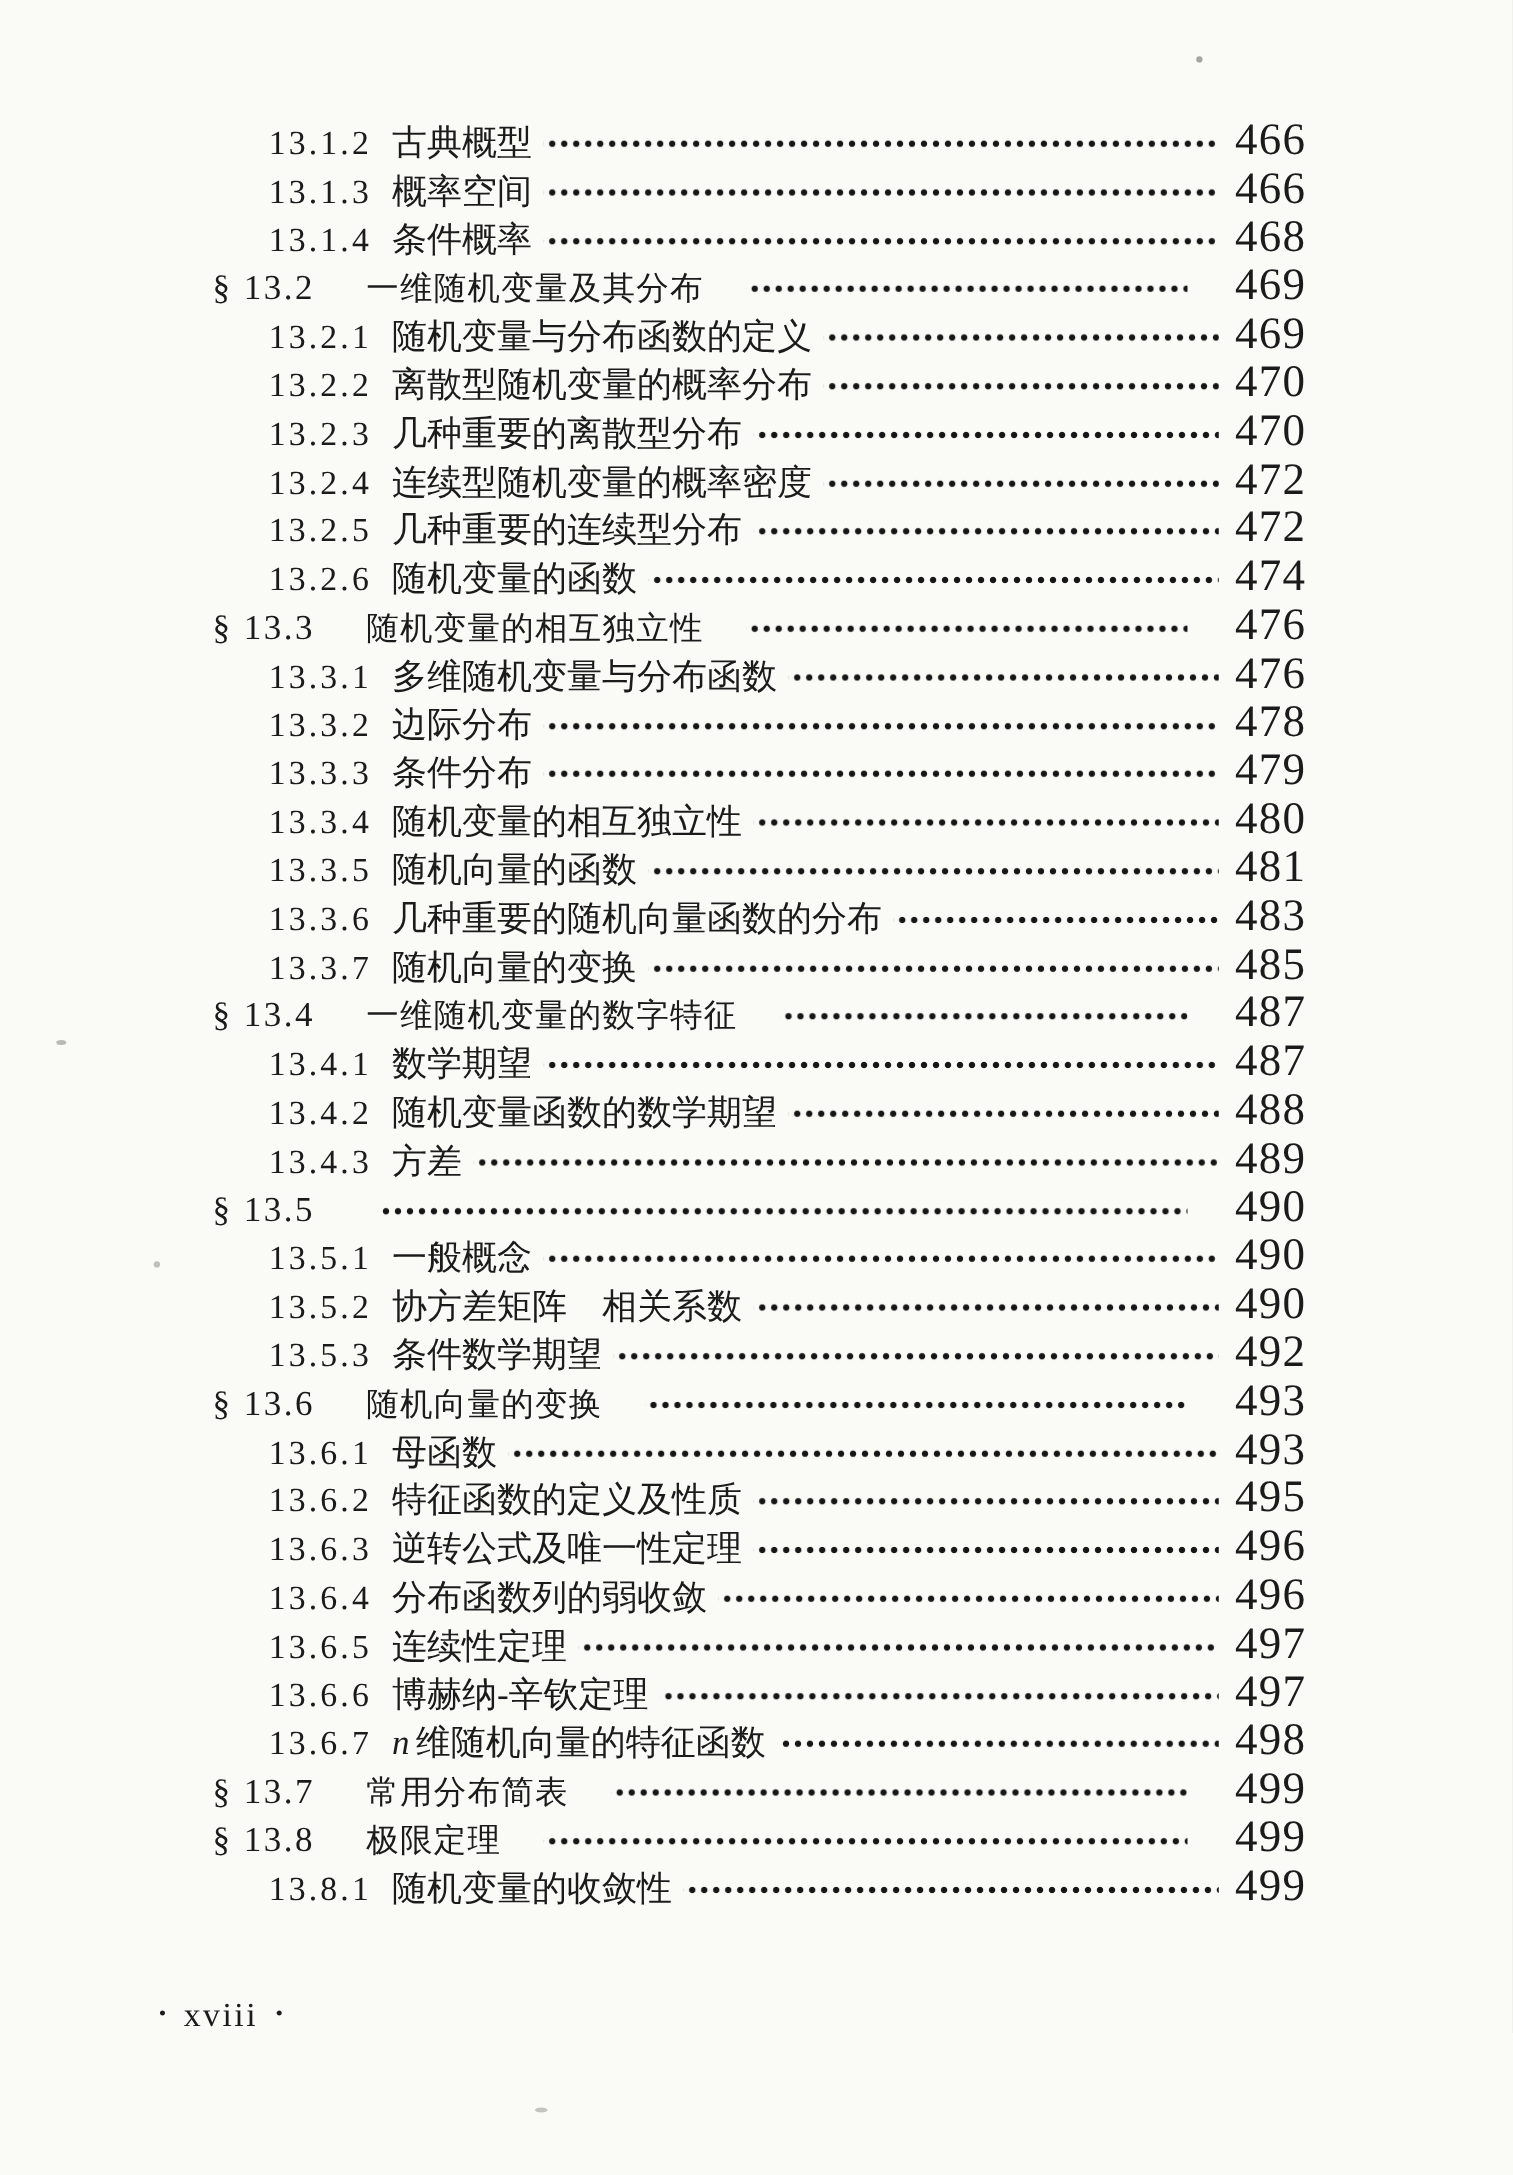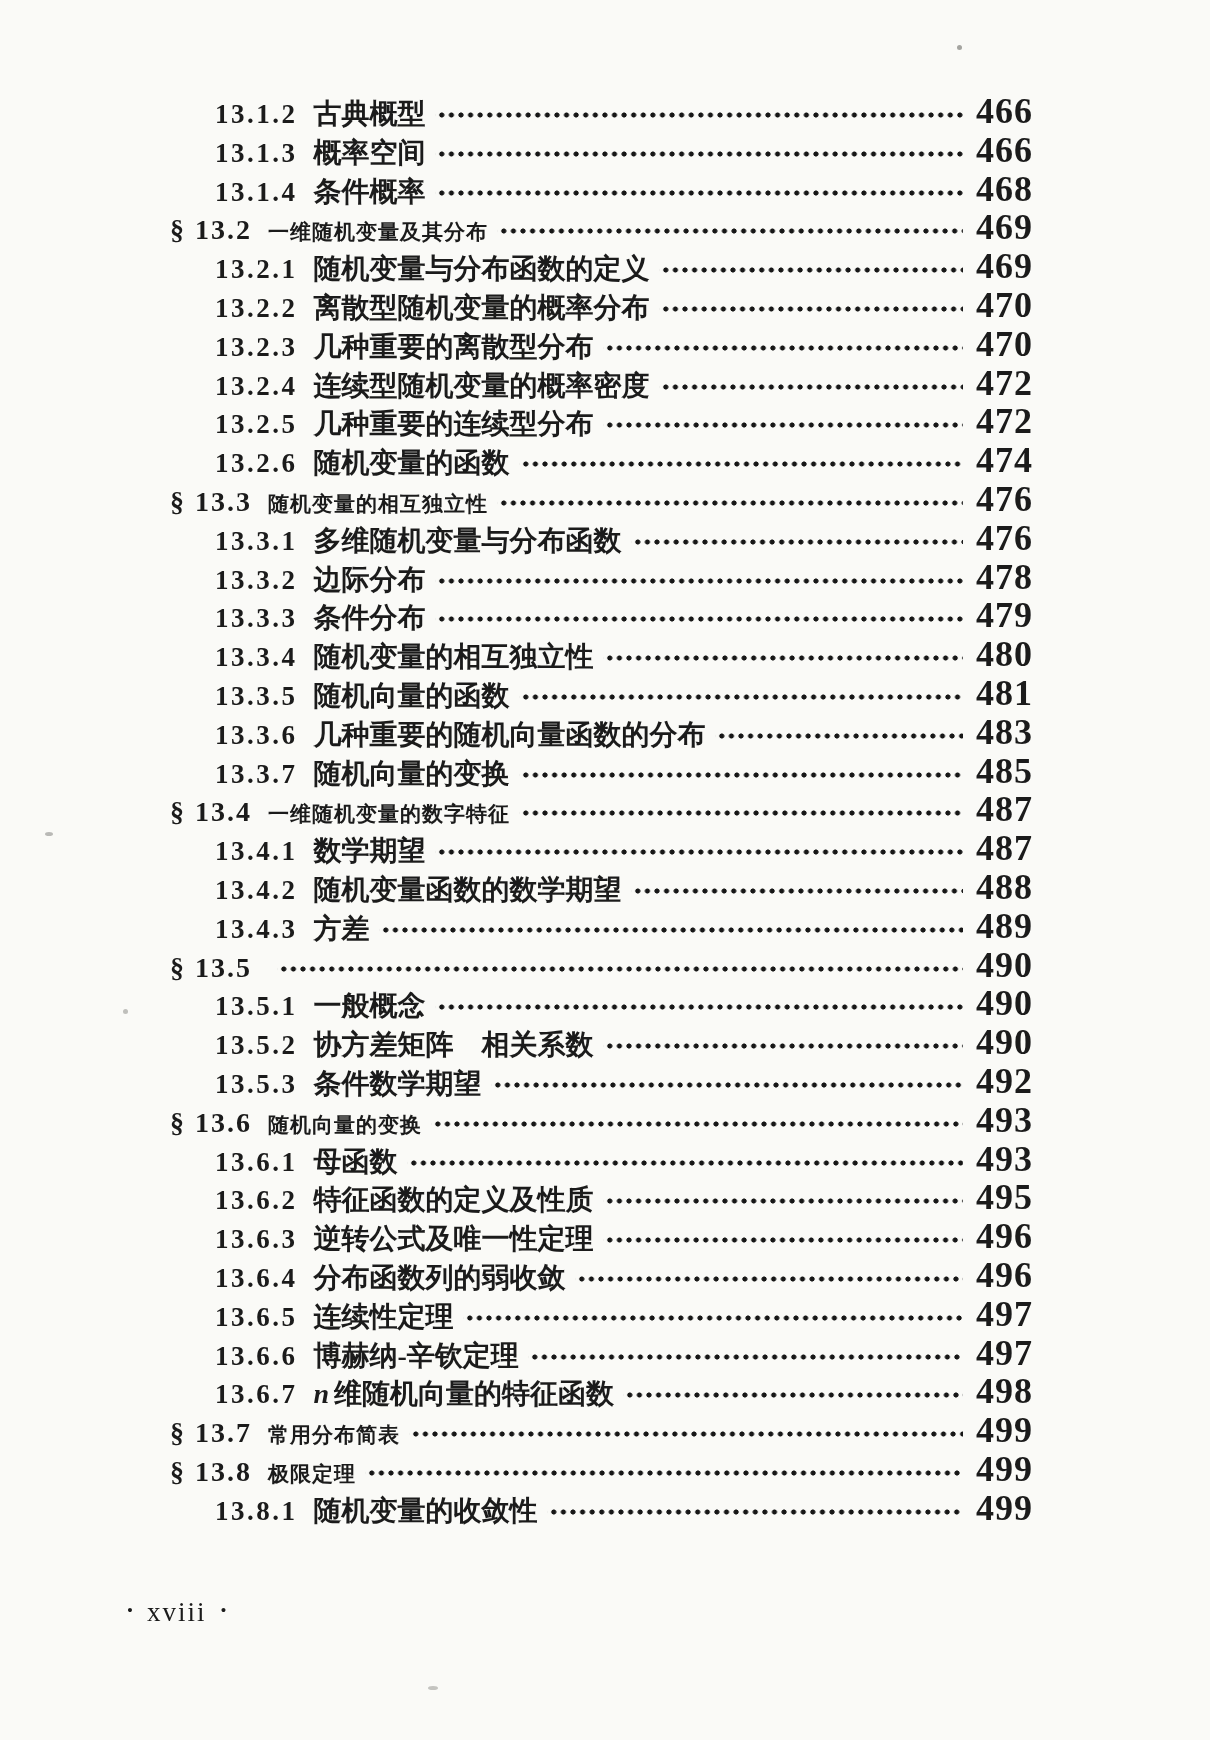--- a/index.html
+++ b/index.html
@@ -10,44 +10,43 @@
     margin: 0 auto;
     background: #fafaf7;
     font-family: "Liberation Serif", "DejaVu Serif", serif;
     color: #1b1b1b;
     overflow: hidden;
   }
   .toc {
     position: absolute;
     top: 90px;
     left: 0;
-    right: 12px;
-    font-weight: bold;
+    right: 0;
   }
   .row {
     display: flex;
     align-items: baseline;
     height: 38.8px;
     margin-right: 165px;
     white-space: nowrap;
   }
   .row.sub { padding-left: 215px; }
-  .row.section { padding-left: 170px; }
+  .row.section { padding-left: 170px; gap: 25px; }
   .num {
     font-size: 27px;
     letter-spacing: 2.5px;
     margin-right: 16px;
     white-space: nowrap;
   }
   .section .num { font-size: 28px; letter-spacing: 2px; }
   .title {
     font-size: 28px;
     white-space: nowrap;
   }
-  .section .title { font-size: 21px; letter-spacing: 1px; }
+  .section .title { font-size: 26px; letter-spacing: 1px; }
   .title i {
     font-style: italic;
     font-family: "Liberation Serif", serif;
     margin-right: 5px;
   }
   .dots {
     flex: 1 1 auto;
     min-width: 18px;
     height: 16px;
     margin-left: 9px;

